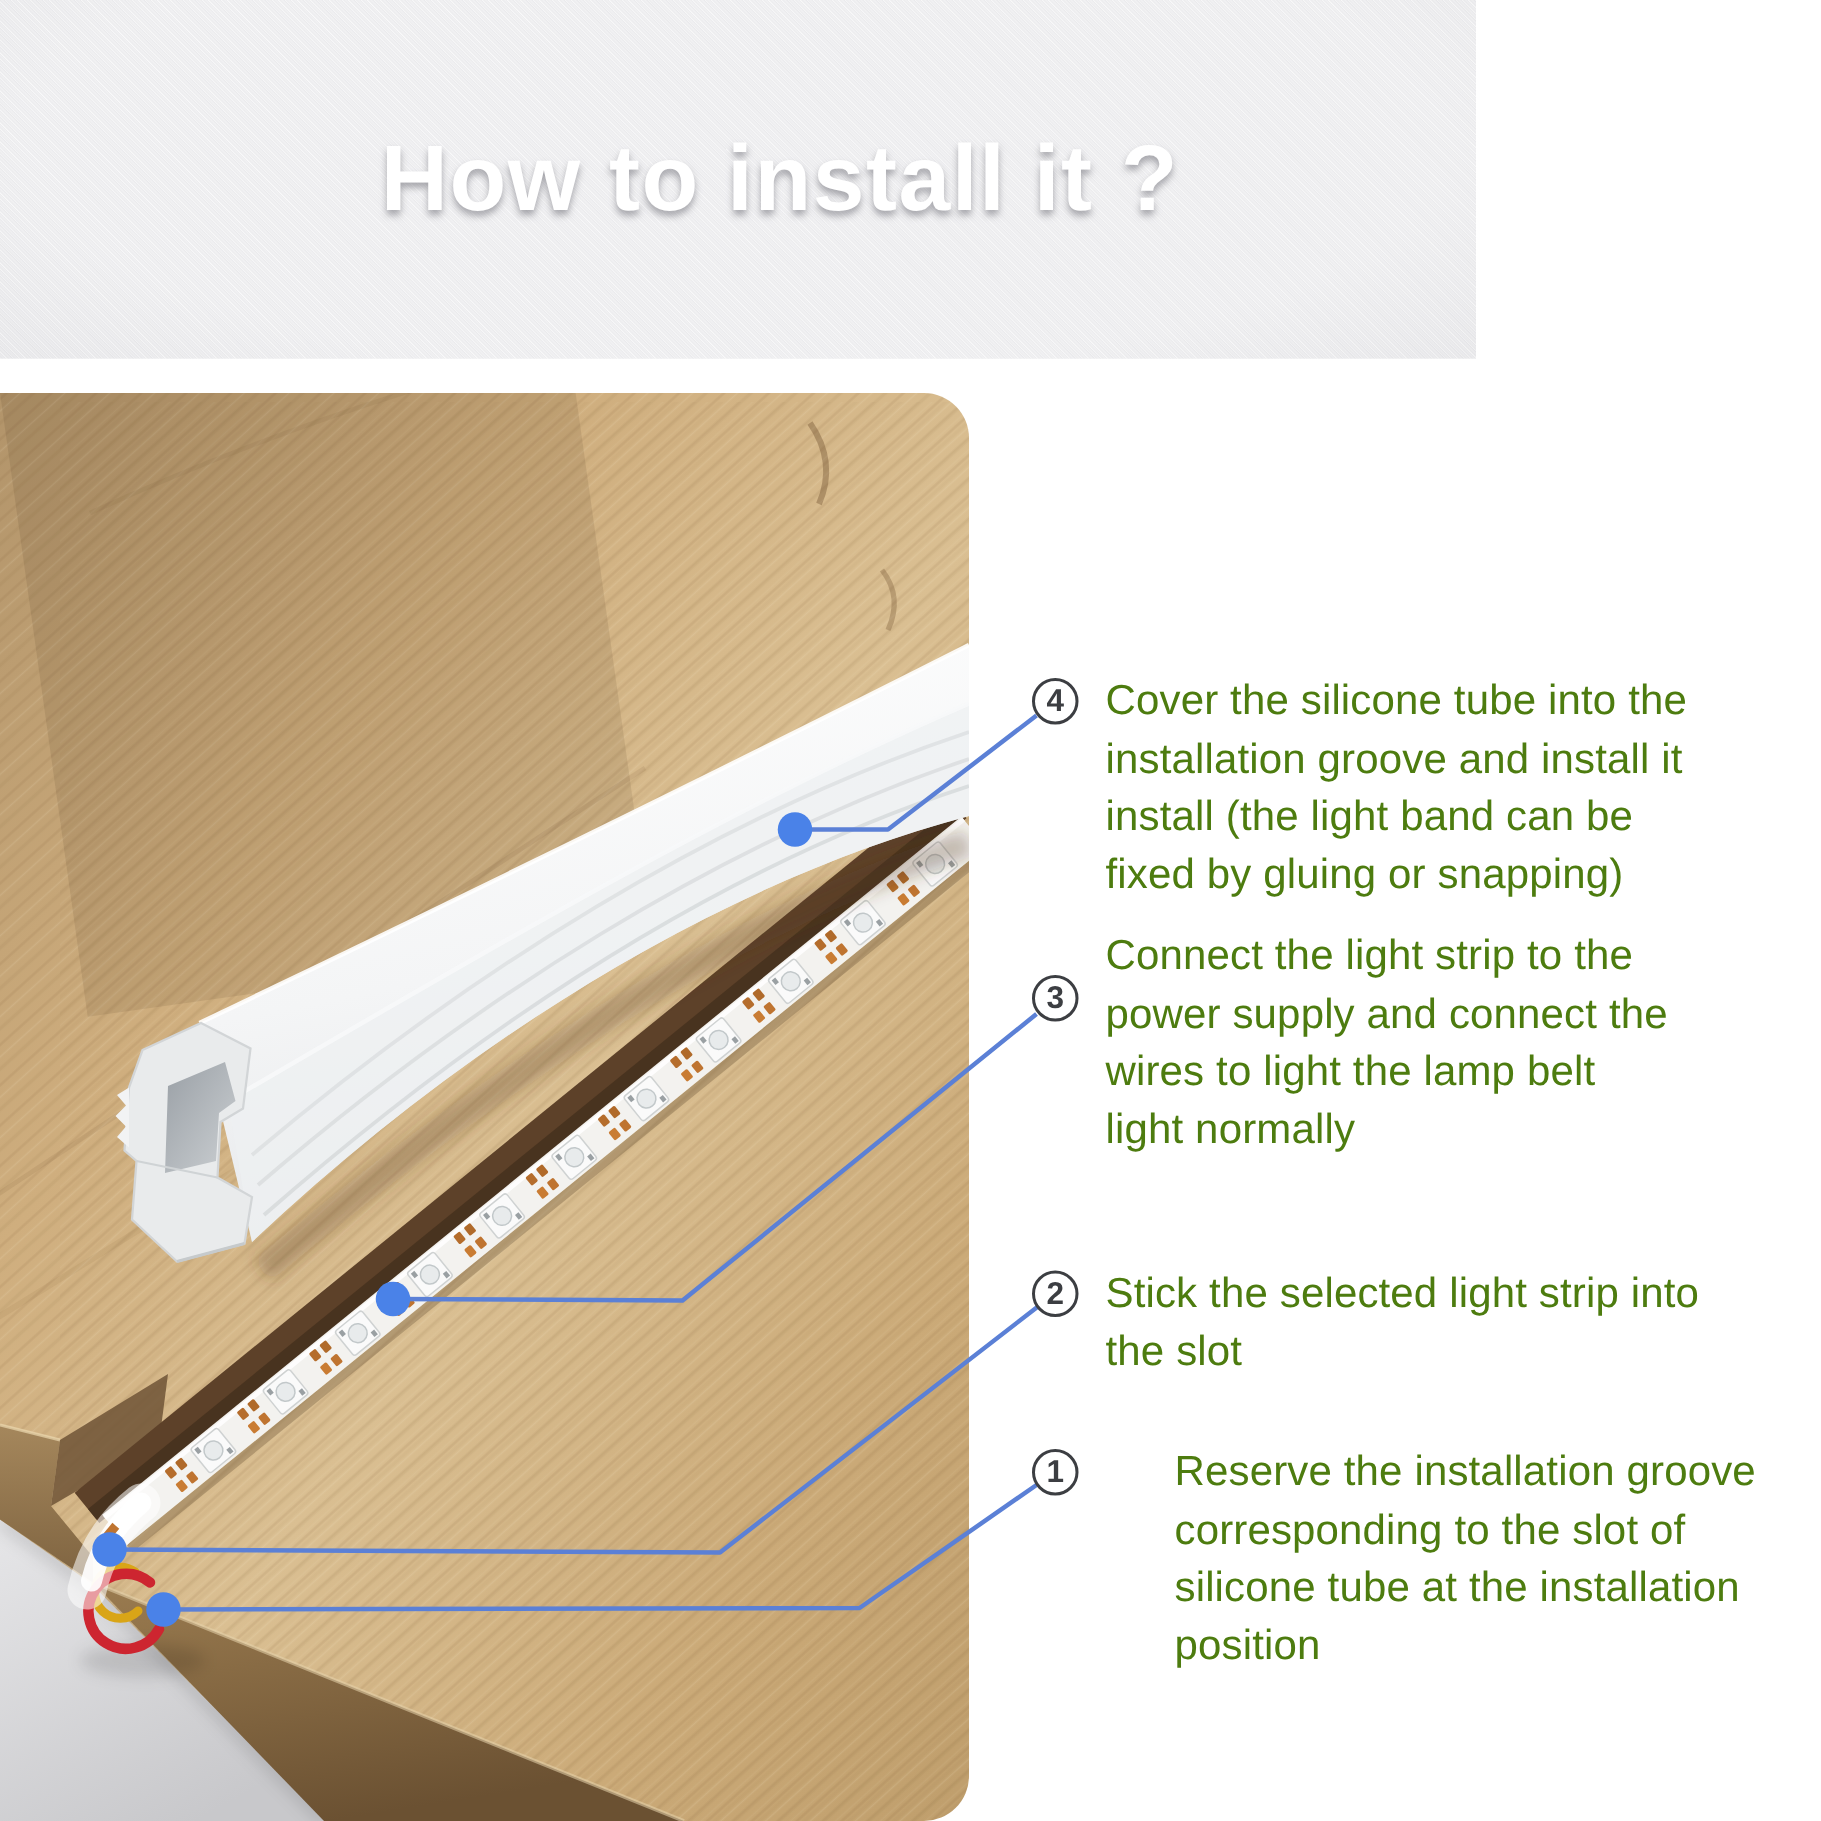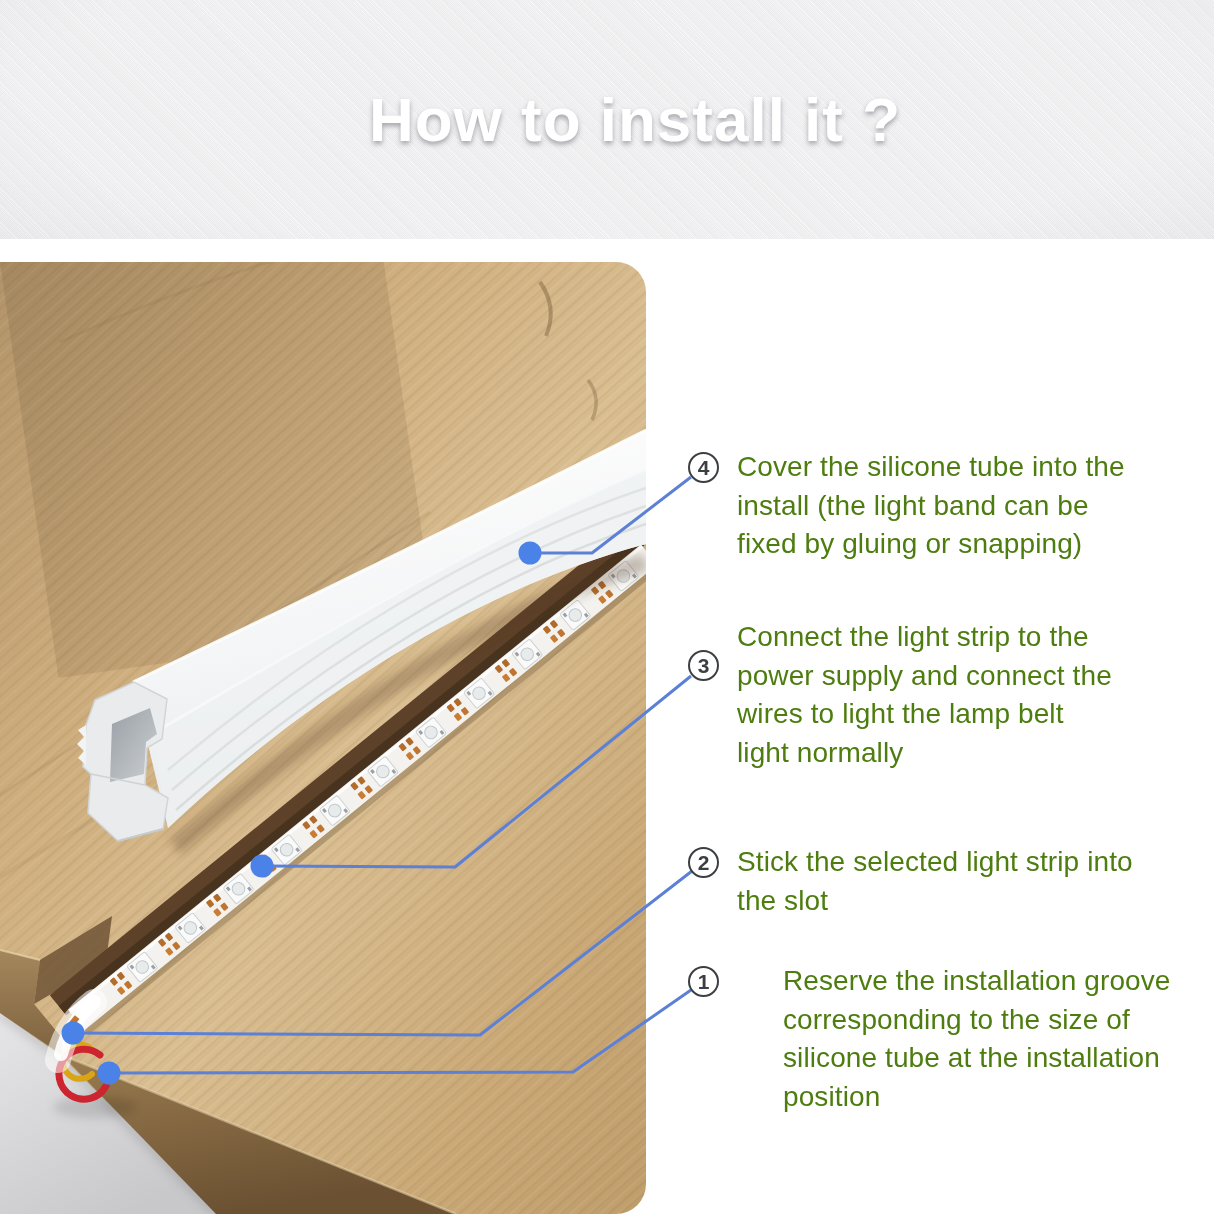--- a/index.html
+++ b/index.html
@@ -2,21 +2,21 @@
 <html><head>
 <meta charset="utf-8">
 <style>
   html,body{margin:0;padding:0;background:#ffffff;}
   #stage{
     position:relative;width:1214px;height:1214px;background:#ffffff;
     overflow:hidden;font-family:"Liberation Sans",sans-serif;
   }
   
   #banner{
-    position:absolute;left:0;top:0;width:1214px;height:239px;
+    position:absolute;left:0;top:0;width:984px;height:239px;
     background-color:#e6e6e8;
     background-image:
       radial-gradient(ellipse 120% 160% at 50% 40%, rgba(255,255,255,0.35) 40%, rgba(160,160,168,0.22) 100%),
       repeating-linear-gradient(45deg, rgba(255,255,255,0.65) 0px, rgba(222,222,226,0.45) 1px, rgba(250,250,252,0.25) 2px, rgba(210,210,216,0.40) 3px);
     display:flex;align-items:center;justify-content:center;
   }
   #banner h1{
     margin:0;transform:translateX(28px);
     font-size:62px;font-weight:bold;letter-spacing:1px;color:#ffffff;
     text-shadow:0 3px 5px rgba(125,125,132,0.65);
@@ -208,33 +208,34 @@
     </g>
   </svg>
 
   <div class="badge" style="left:688px;top:452px;">4</div>
   <div class="badge" style="left:688px;top:650px;">3</div>
   <div class="badge" style="left:688px;top:847px;">2</div>
   <div class="badge" style="left:688px;top:966px;">1</div>
 
   <div class="step-text" style="top:448px;">
     <span class="ln">Cover the silicone tube into the</span>
+    <span class="ln">installation groove and install it</span>
     <span class="ln">install (the light band can be</span>
     <span class="ln">fixed by gluing or snapping)</span>
   </div>
   <div class="step-text" style="top:618px;">
     <span class="ln">Connect the light strip to the</span>
     <span class="ln">power supply and connect the</span>
     <span class="ln">wires to light the lamp belt</span>
     <span class="ln">light normally</span>
   </div>
   <div class="step-text" style="top:843px;">
     <span class="ln">Stick the selected light strip into</span>
     <span class="ln">the slot</span>
   </div>
   <div class="step-text" style="top:962px;margin-left:46px;">
     <span class="ln">Reserve the installation groove</span>
-    <span class="ln">corresponding to the size of</span>
+    <span class="ln">corresponding to the slot of</span>
     <span class="ln">silicone tube at the installation</span>
     <span class="ln">position</span>
   </div>
 
 </div>
 
 </body></html>

